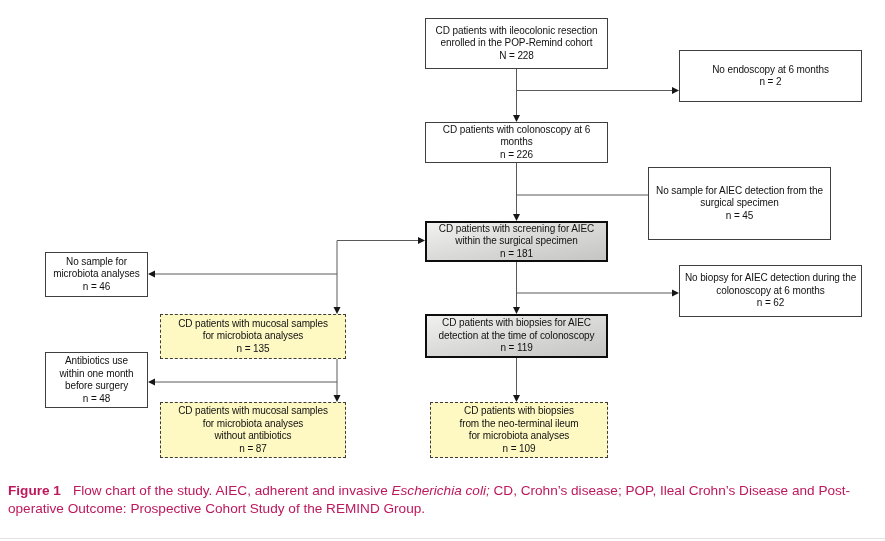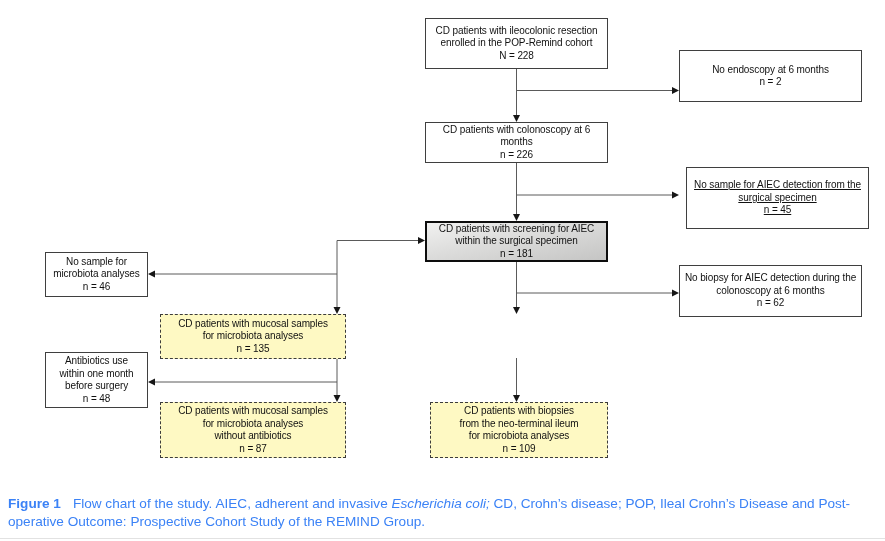--- a/index.html
+++ b/index.html
@@ -8,22 +8,22 @@
   .fc-box{position:absolute;box-sizing:border-box;background:#ffffff;border:1px solid #3f3f3f;
           display:flex;flex-direction:column;justify-content:center;align-items:center;
           text-align:center;font-size:10px;line-height:12.5px;letter-spacing:-0.1px;}
   .fc-box .bline{white-space:nowrap;}
   .fc-box.bold{border:2.5px solid #0d0d0d;font-weight:normal;
                background:linear-gradient(168deg,#f1f1f0 0%,#dcdcdb 45%,#c5c5c4 100%);}
   .fc-box.dashed{border:1px dashed #3c3c3c;background:#fef9c3;}
   #connectors{position:absolute;left:0;top:0;pointer-events:none;}
   #connectors line{stroke:#5a5a5a;stroke-width:1;}
   #connectors polygon{fill:#161616;}
-  #caption{position:absolute;left:8px;top:481px;width:866px;font-size:13.6px;
-           line-height:18px;color:#3b82f6;font-weight:500;}
+  #caption{position:absolute;left:8px;top:468px;width:866px;font-size:13.6px;
+           line-height:18px;color:#be185d;font-weight:500;}
   #caption strong{font-weight:bold;margin-right:12px;}
   #caption em{font-style:italic;}
   #page-rule{position:absolute;left:0;top:538px;width:885px;height:1px;background:#e2e2e2;}
 </style>
 </head>
 <body>
 
 <div id="page">
 
   <svg id="connectors" width="885" height="480" viewBox="0 0 885 480">
@@ -72,21 +72,21 @@
       <div class="bline">No endoscopy at 6 months</div>
       <div class="bline">n = 2</div>
     </div>
 
   <div class="fc-box" style="left:425px;top:122px;width:183px;height:41px;">
       <div class="bline">CD patients with colonoscopy at 6</div>
       <div class="bline">months</div>
       <div class="bline">n = 226</div>
     </div>
 
-  <div class="fc-box" style="left:686px;top:167px;width:183px;height:62px;text-decoration:underline;">
+  <div class="fc-box" style="left:648px;top:167px;width:183px;height:73px;">
       <div class="bline">No sample for AIEC detection from the</div>
       <div class="bline">surgical specimen</div>
       <div class="bline">n = 45</div>
     </div>
 
   <div class="fc-box bold" style="left:425px;top:221px;width:183px;height:41px;">
       <div class="bline">CD patients with screening for AIEC</div>
       <div class="bline">within the surgical specimen</div>
       <div class="bline">n = 181</div>
     </div>
@@ -96,20 +96,25 @@
       <div class="bline">microbiota analyses</div>
       <div class="bline">n = 46</div>
     </div>
 
   <div class="fc-box" style="left:679px;top:265px;width:183px;height:52px;">
       <div class="bline">No biopsy for AIEC detection during the</div>
       <div class="bline">colonoscopy at 6 months</div>
       <div class="bline">n = 62</div>
     </div>
 
+  <div class="fc-box bold" style="left:425px;top:314px;width:183px;height:44px;">
+      <div class="bline">CD patients with biopsies for AIEC</div>
+      <div class="bline">detection at the time of colonoscopy</div>
+      <div class="bline">n = 119</div>
+    </div>
 
   <div class="fc-box dashed" style="left:160px;top:314px;width:186px;height:45px;">
       <div class="bline">CD patients with mucosal samples</div>
       <div class="bline">for microbiota analyses</div>
       <div class="bline">n = 135</div>
     </div>
 
   <div class="fc-box" style="left:45px;top:352px;width:103px;height:56px;">
       <div class="bline">Antibiotics use</div>
       <div class="bline">within one month</div>

